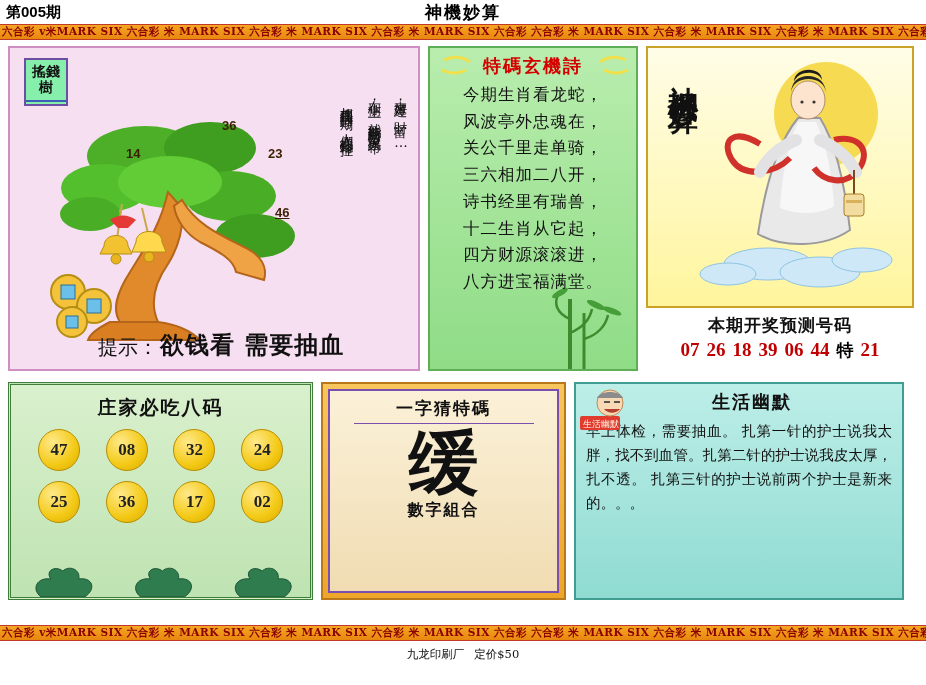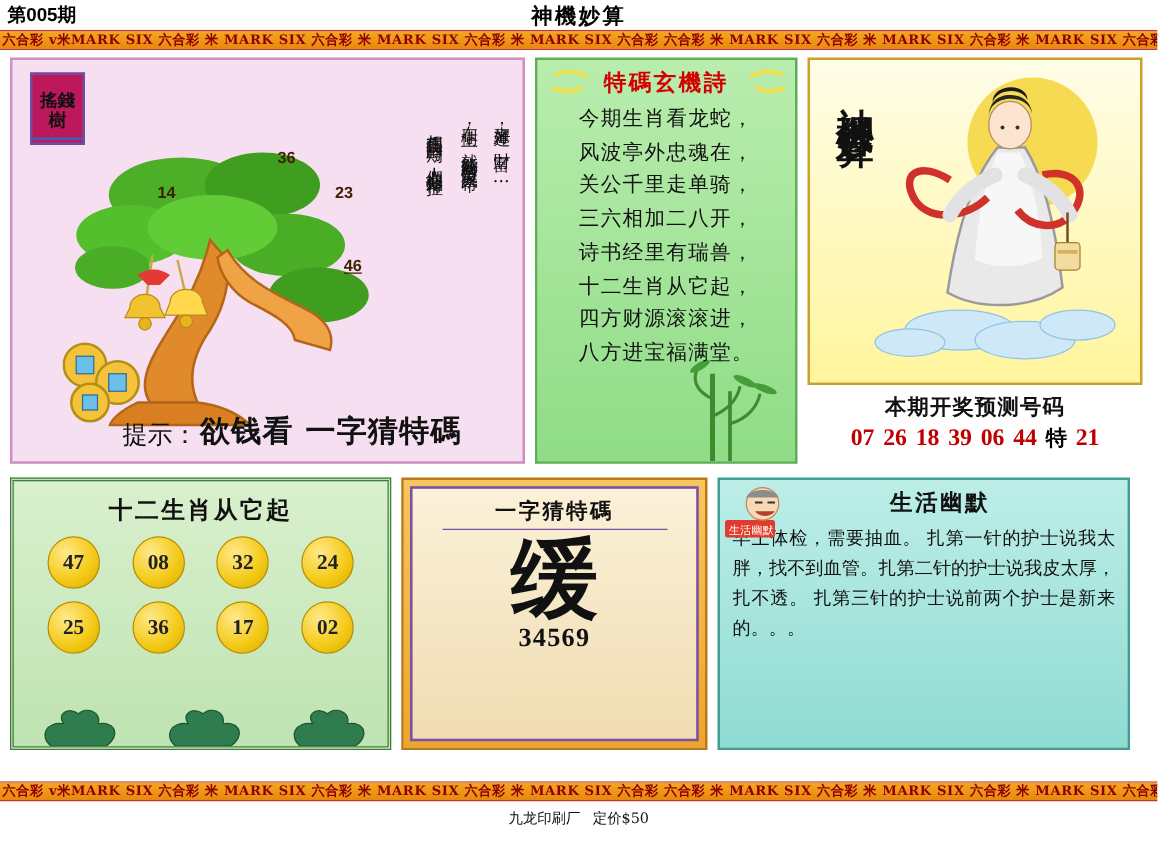--- a/index.html
+++ b/index.html
@@ -85,24 +85,24 @@
     width: 412px;
     height: 325px;
     background: #f7dff2;
     border: 2px solid #cf8fc4;
     overflow: hidden;
   }
   .yaoqianshu {
     position: absolute;
     left: 14px; top: 10px;
     width: 44px;
-    background: #be185d;
+    background: #86efac;
     border: 2px solid #6c4fa3;
     text-align: center;
-    padding: 13px 0 2px;
+    padding: 3px 0 2px;
     font-family: "DejaVu Serif", serif;
     font-size: 14px;
     font-weight: bold;
     color: #111;
     line-height: 1.15;
   }
   .yaoqianshu .ul { display:block; height:4px; border-bottom:2px solid #3b5fb8; margin-top:3px;}
   .vtext {
     position: absolute;
     writing-mode: vertical-rl;
@@ -444,21 +444,21 @@
           </g>
         </svg>
 
         <div class="leafnum" style="left:212px; top:70px;">36</div>
         <div class="leafnum" style="left:116px; top:98px;">14</div>
         <div class="leafnum" style="left:258px; top:98px;">23</div>
         <div class="leafnum" style="left:265px; top:157px;text-decoration:underline;">46</div>
 
         <div class="tip">
           <span class="lbl">提示：</span>
-          <span class="big">欲钱看 一字猜特碼</span>
+          <span class="big">欲钱看 需要抽血</span>
         </div>
       </div>
 
       <div class="poem-panel">
         <svg class="ribbon" viewBox="0 0 190 26">
           <path d="M4 6 C12 2 22 2 30 8" stroke="#f1e04a" stroke-width="3" fill="none"></path>
           <path d="M186 6 C178 2 168 2 160 8" stroke="#f1e04a" stroke-width="3" fill="none"></path>
           <path d="M2 16 C10 20 18 20 26 16" stroke="#f1e04a" stroke-width="3" fill="none"></path>
           <path d="M188 16 C180 20 172 20 164 16" stroke="#f1e04a" stroke-width="3" fill="none"></path>
         </svg>
@@ -531,21 +531,21 @@
             <span class="te">特</span>
             <span>21</span>
           </div>
         </div>
       </div>
     </div>
 
     <div class="row-bot">
 
       <div class="eight-panel">
-        <div class="eight-title">十二生肖从它起</div>
+        <div class="eight-title">庄家必吃八码</div>
         <div class="balls">
           <div class="ball">47</div>
           <div class="ball">08</div>
           <div class="ball">32</div>
           <div class="ball">24</div>
           <div class="ball">25</div>
           <div class="ball">36</div>
           <div class="ball">17</div>
           <div class="ball">02</div>
         </div>
@@ -556,21 +556,21 @@
             <path d="M230 44 C220 36 226 24 240 26 C234 18 244 12 252 18 C258 12 270 16 268 26 C282 24 286 36 274 44 Z"></path>
           </g>
         </svg>
       </div>
 
       <div class="char-panel">
         <div class="char-inner">
           <div class="char-title">一字猜特碼</div>
           <div class="char-title-rule"></div>
           <div class="big-char">缓</div>
-          <div class="digits">34569</div>
+          <div class="digit-label">數字組合</div>
         </div>
       </div>
 
       <div class="humor-panel">
         <svg class="humor-icon" width="54" height="44" viewBox="0 0 54 44">
           <rect x="0" y="28" width="40" height="14" fill="#e03b2e" rx="2"></rect>
           <text x="3" y="39" font-size="9" fill="#ffe" font-family="DejaVu Serif, serif">生活幽默</text>
           <circle cx="30" cy="15" r="13" fill="#f8d9b5" stroke="#c08a55"></circle>
           <path d="M17 10 C20 2 40 2 43 10 Z" fill="#8c8c8c"></path>
           <path d="M24 14 L30 14" stroke="#333" stroke-width="1.6"></path>

